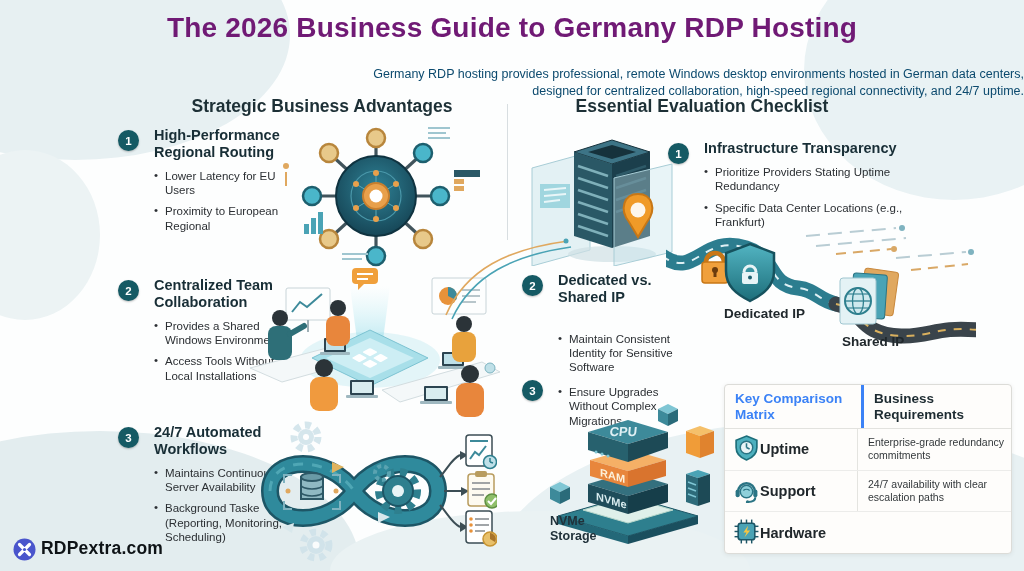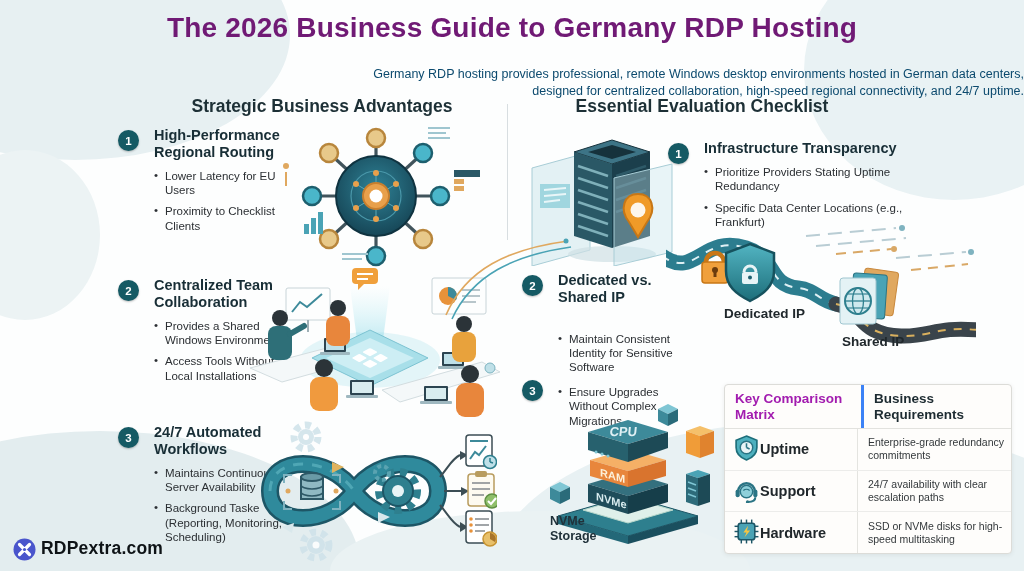--- a/index.html
+++ b/index.html
@@ -37,21 +37,21 @@
   .item.narrow .bullets li{max-width:90px;}
 
   .illus{position:absolute;}
   svg text{font-family:"Liberation Sans",sans-serif;}
 
   
   .matrix{position:absolute;left:724px;top:384px;width:286px;height:168px;background:#fefdfb;
     border:1px solid #dcdcd8;border-radius:4px;box-shadow:0 1px 5px rgba(0,0,0,.07);
     display:flex;flex-direction:column;}
   .m-head{display:flex;border-bottom:1px solid #e2e2de;height:43px;}
-  .m-h1{width:124px;padding:6px 2px 0 10px;font-weight:800;font-size:13.5px;color:#a21caf;line-height:1.18;}
+  .m-h1{width:124px;padding:6px 2px 0 10px;font-weight:800;font-size:13.5px;color:#3b82f6;line-height:1.18;}
   .m-h2{flex:1;padding:6px 6px 0 10px;border-left:3px solid #3b82f6;font-weight:800;
     font-size:13.5px;color:#1d2b31;line-height:1.18;}
   .m-row{display:flex;border-bottom:1px solid #ececea;flex:1;}
   .m-row:last-child{border-bottom:none;}
   .m-label{width:124px;display:flex;align-items:center;padding-left:8px;
     font-weight:800;font-size:14.5px;color:#20272b;}
   .m-req{flex:1;border-left:1px solid #e4e4e0;padding:3px 6px 3px 10px;font-size:10.5px;
     line-height:1.24;color:#33383b;font-weight:500;display:flex;align-items:center;}
 
   .nvme-label{position:absolute;left:550px;top:514px;font-size:12.5px;font-weight:800;
@@ -80,21 +80,21 @@
 
   <div class="col-header left">Strategic Business Advantages</div>
   <div class="col-header right">Essential Evaluation Checklist</div>
   <div class="v-divider"></div>
 
   <div class="item" style="left:118px;top:127px;width:175px;">
     <div class="badge">1</div>
     <div class="item-title">High-Performance Regional Routing</div>
     <ul class="bullets">
       <li>Lower Latency for EU Users</li>
-      <li>Proximity to Checklist Clients</li>
+      <li>Proximity to European Regional</li>
     </ul>
   </div>
 
   <div class="item" style="left:118px;top:277px;width:185px;">
     <div class="badge">2</div>
     <div class="item-title">Centralized Team Collaboration</div>
     <ul class="bullets">
       <li>Provides a Shared Windows Environment</li>
       <li>Access Tools Without Local Installations</li>
     </ul>
@@ -570,21 +570,20 @@
               <line x1="21" y1="8" x2="24.5" y2="8"></line>
                 <line x1="21" y1="13" x2="24.5" y2="13"></line>
                 <line x1="21" y1="18" x2="24.5" y2="18"></line>
             </g>
             <rect x="5" y="5" width="16" height="16" rx="2.5" fill="#4aa3b5" stroke="#1d5666" stroke-width="1.5"></rect>
             <polygon points="14.5,7.5 10,14 13,14 11,18.8 16.5,12 13.5,12" fill="#f5c542"></polygon>
           </svg>
         </span>
         <span>Hardware</span>
       </div>
-      <div class="m-req">SSD or NVMe disks for high-speed multitasking</div>
     </div>
   </div>
 
   <div class="footer-brand">
     <span>
       <svg width="23" height="23" viewBox="0 0 23 23">
         <circle cx="11.5" cy="11.5" r="11" fill="#4a55cc"></circle>
         <path d="M6.5,6.5 L16.5,16.5 M16.5,6.5 L6.5,16.5" stroke="#fff" stroke-width="3.2" stroke-linecap="round"></path>
         <circle cx="11.5" cy="11.5" r="1.6" fill="#4a55cc"></circle>
       </svg>

